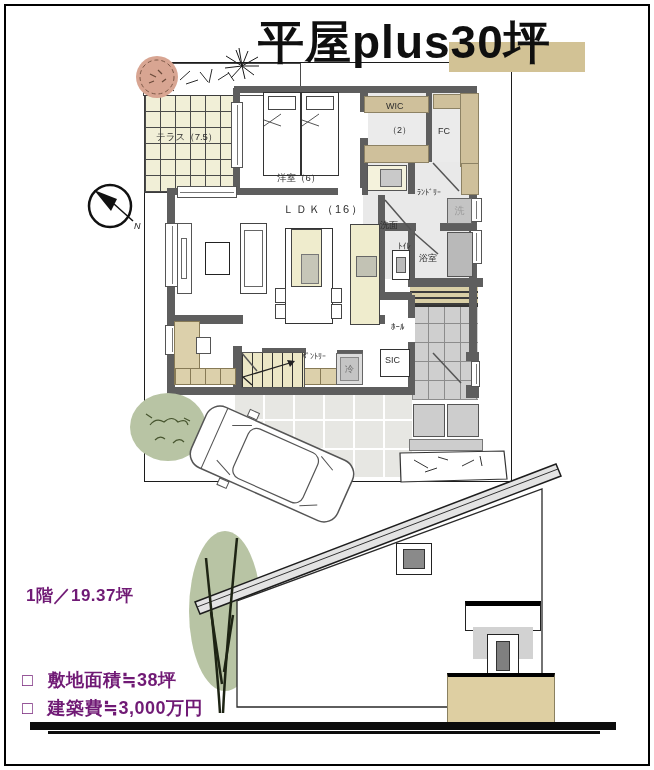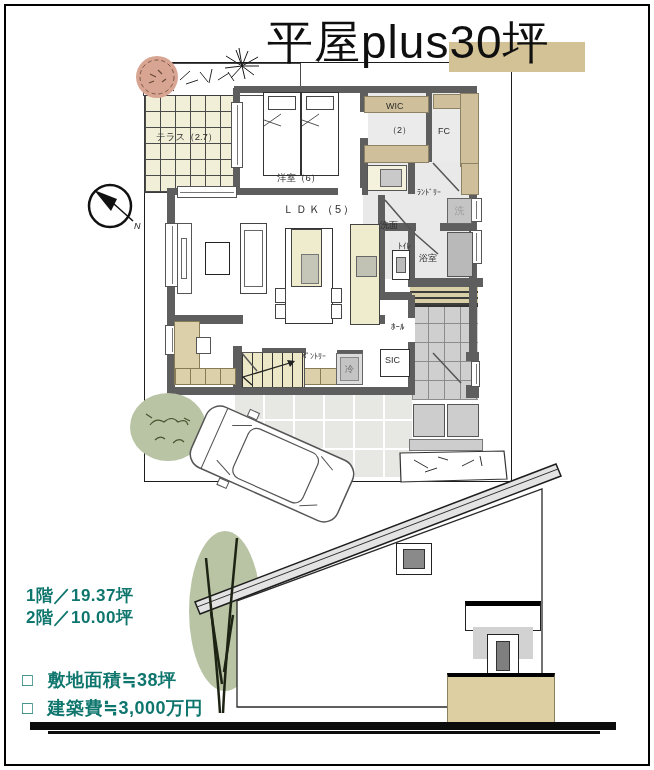--- a/index.html
+++ b/index.html
@@ -9,24 +9,24 @@
   .abs{position:absolute;}
   .wall{position:absolute;background:#5e5e5e;}
   .winV{position:absolute;background:#fff;border:1px solid #555;}
   .winV::after{content:"";position:absolute;left:50%;top:2px;bottom:2px;width:1px;background:#777;}
   .winH{position:absolute;background:#fff;border:1px solid #555;}
   .winH::after{content:"";position:absolute;top:50%;left:2px;right:2px;height:1px;background:#777;}
   .gap{position:absolute;background:#fff;}
   .lbl{position:absolute;color:#2d2d2d;font-size:9px;white-space:nowrap;z-index:20;}
   .tan{background:#cfc09b;border:1px solid #8d8264;}
   .cream{background:#efeccd;border:1px solid #444;}
-  .titleTxt{position:absolute;left:267px;top:12px;font-size:46px;font-weight:400;color:#0f0f0f;
+  .titleTxt{position:absolute;left:258px;top:12px;font-size:46px;font-weight:700;color:#0f0f0f;
         letter-spacing:1px;z-index:21;white-space:nowrap;}
   .hl{position:absolute;left:449px;top:42px;width:136px;height:30px;background:#d2c295;z-index:20;}
-  .stats{position:absolute;color:#0f766e;font-weight:bold;z-index:25;white-space:nowrap;letter-spacing:0.5px;}
+  .stats{position:absolute;color:#701a75;font-weight:bold;z-index:25;white-space:nowrap;letter-spacing:0.5px;}
   .note-b{display:inline-block;margin-right:14px;}
   svg{position:absolute;left:0;top:0;}
 </style>
 </head>
 <body>
 
 <div class="page">
   <div class="frame"></div>
 
   <div class="hl"></div>
@@ -234,36 +234,35 @@
 
   <div class="abs" style="left:465px;top:601px;width:74px;height:24px;background:#fff;border:1.5px solid #222;border-top:5px solid #000;z-index:9;"></div>
   <div class="abs" style="left:473px;top:627px;width:60px;height:32px;background:#d2d2d2;z-index:9;"></div>
   <div class="abs" style="left:487px;top:634px;width:30px;height:42px;background:#fff;border:1.5px solid #222;z-index:10;"></div>
   <div class="abs" style="left:496px;top:641px;width:12px;height:28px;background:#7f7f7f;border:1px solid #333;z-index:11;"></div>
   <div class="abs" style="left:447px;top:673px;width:106px;height:52px;background:#decfa2;border:1px solid #8a8060;border-top:4px solid #000;z-index:11;"></div>
 
   <div class="abs" style="left:30px;top:722px;width:586px;height:8px;background:#0c0c0c;z-index:12;"></div>
   <div class="abs" style="left:48px;top:731px;width:552px;height:3px;background:#0c0c0c;z-index:12;"></div>
 
-  <span class="lbl" style="left:156px;top:131px;font-size:9.5px;">テラス（2.7）</span>
+  <span class="lbl" style="left:156px;top:131px;font-size:9.5px;">テラス（7.5）</span>
   <span class="lbl" style="left:277px;top:172px;font-size:9.5px;">洋室（6）</span>
-  <span class="lbl" style="left:283px;top:202px;font-size:11px;letter-spacing:2px;">ＬＤＫ（5）</span>
+  <span class="lbl" style="left:283px;top:202px;font-size:11px;letter-spacing:2px;">ＬＤＫ（16）</span>
   <span class="lbl" style="left:386px;top:101px;">WIC</span>
   <span class="lbl" style="left:388px;top:124px;">（2）</span>
   <span class="lbl" style="left:438px;top:126px;">FC</span>
   <span class="lbl" style="left:380px;top:191px;margin-top:28px;">洗面</span>
   <span class="lbl" style="left:417px;top:188px;font-size:8px;">ﾗﾝﾄﾞﾘｰ</span>
   <span class="lbl" style="left:398px;top:241px;font-size:8.5px;">ﾄｲﾚ</span>
   <span class="lbl" style="left:419px;top:252px;">浴室</span>
   <span class="lbl" style="left:391px;top:322px;">ﾎｰﾙ</span>
   <span class="lbl" style="left:385px;top:355px;">SIC</span>
   <span class="lbl" style="left:302px;top:352px;font-size:8px;">ﾊﾟﾝﾄﾘｰ</span>
 
   <div class="stats" style="left:26px;top:584px;font-size:17px;">1階／19.37坪</div>
-  <div class="stats" style="left:26px;top:606px;font-size:17px;">2階／10.00坪</div>
 
   <div class="stats" style="left:22px;top:668px;font-size:18px;">
     <span class="note-b">□</span><span>敷地面積≒38坪</span>
   </div>
   <div class="stats" style="left:22px;top:696px;font-size:18px;">
     <span class="note-b">□</span><span>建築費≒3,000万円</span>
   </div>
 </div>
 
 </body></html>

